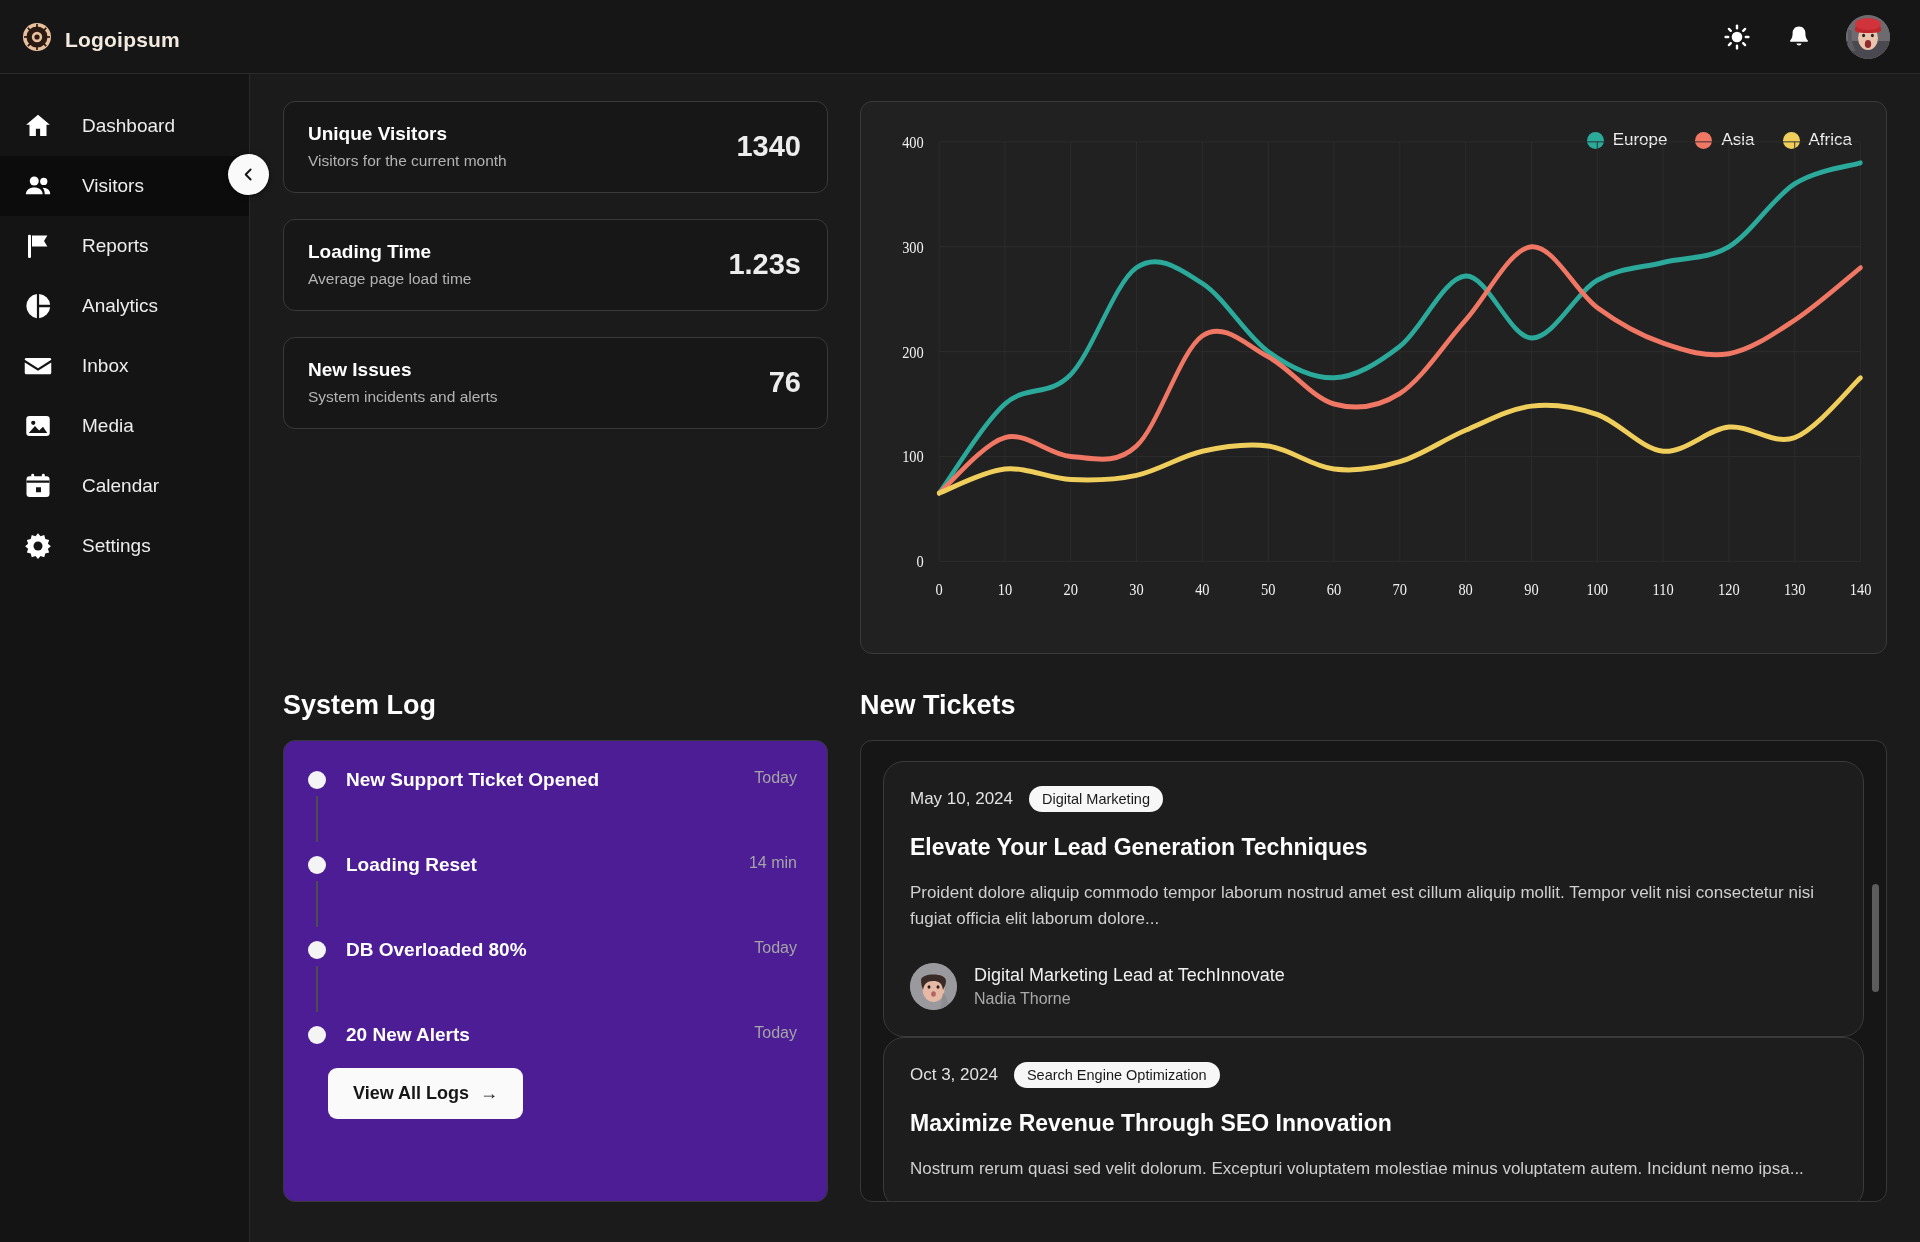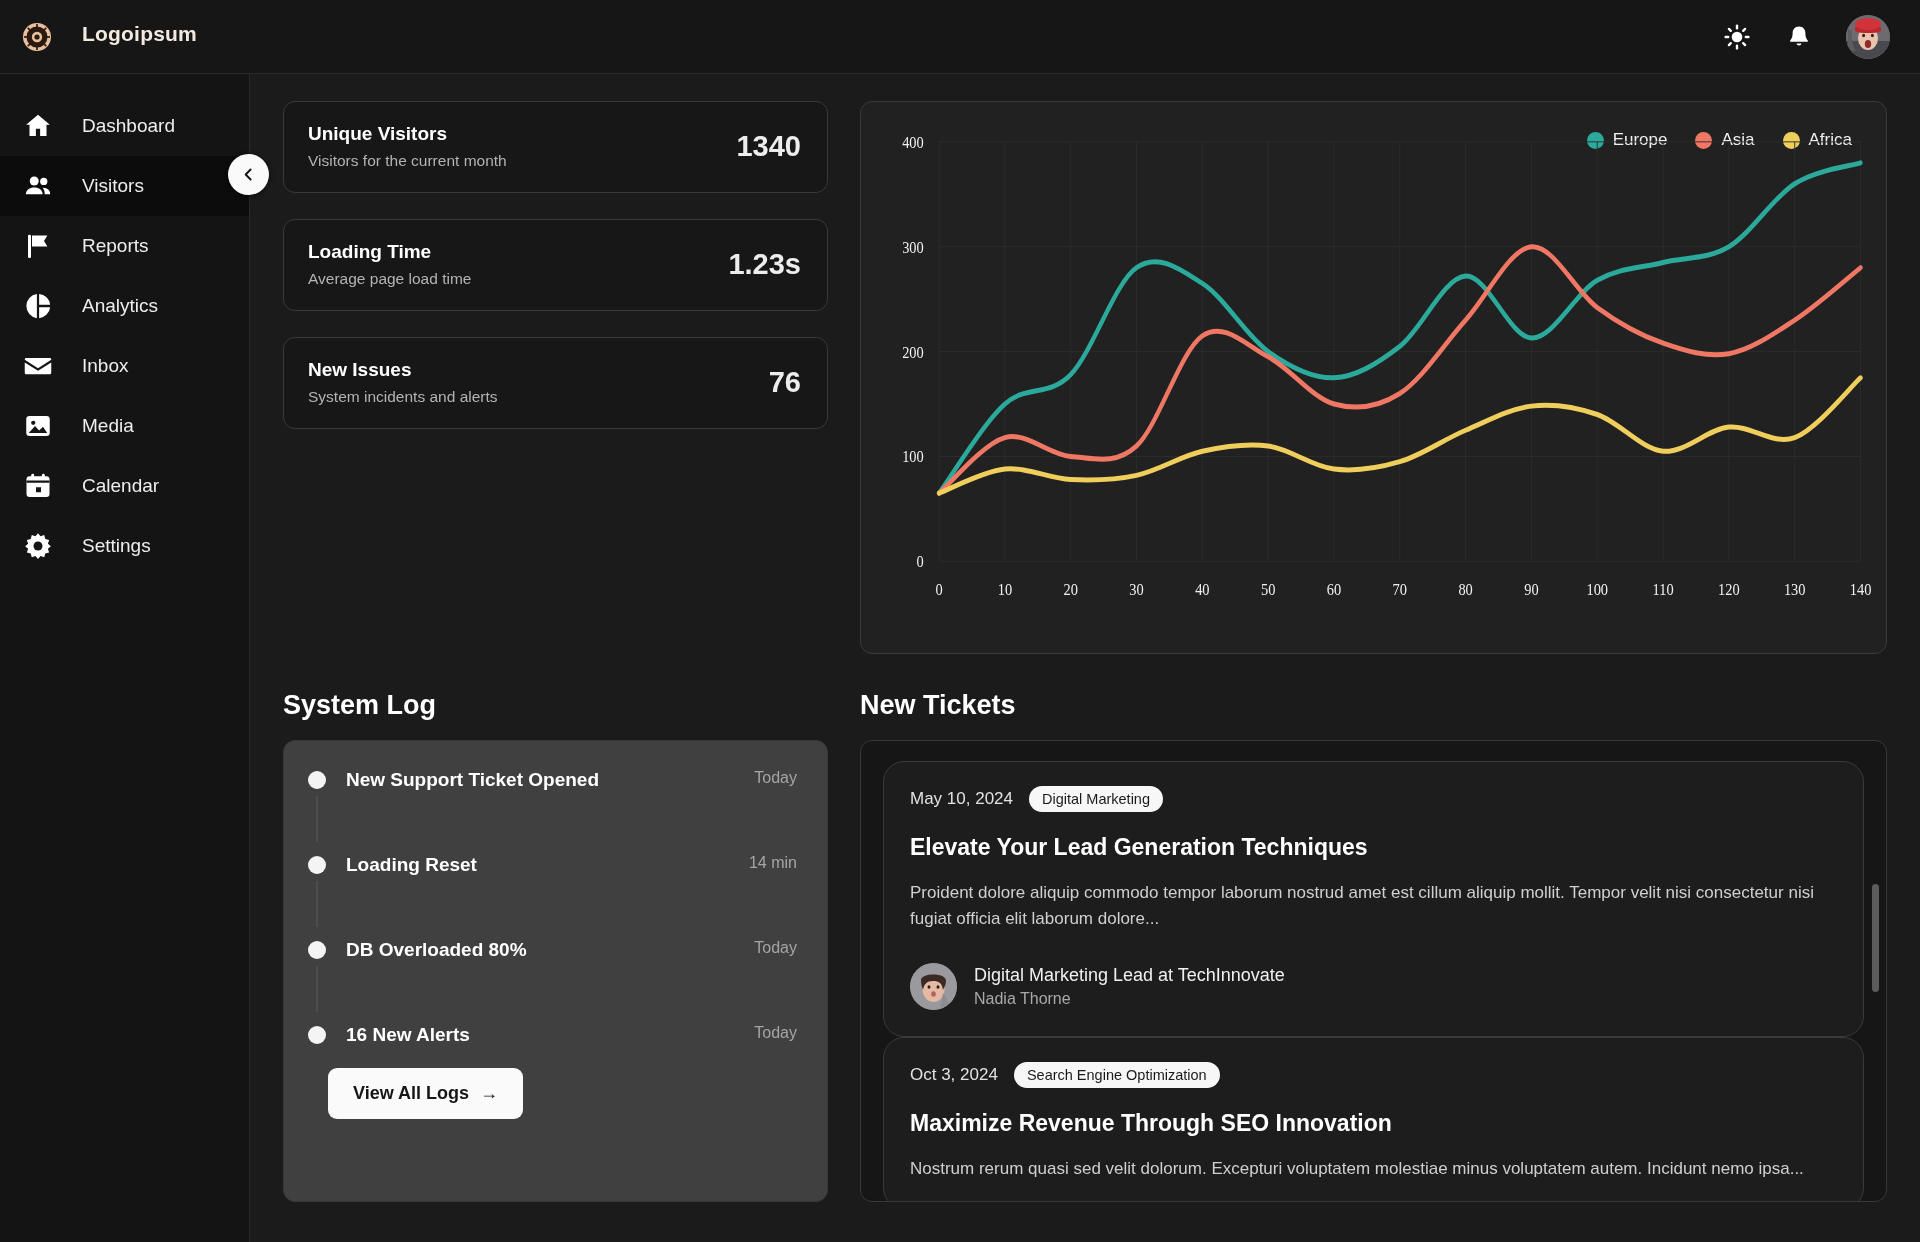--- a/index.html
+++ b/index.html
@@ -14,21 +14,21 @@
 
   
   .topbar {
     height:74px; flex:0 0 74px;
     background:#161616;
     display:flex; align-items:center; justify-content:space-between;
     padding:0 30px 0 22px;
     border-bottom:1px solid #2a2a2a;
     position:relative; z-index:5;
   }
-  .brand { display:flex; align-items:flex-start; gap:30px; }
+  .brand { display:flex; align-items:flex-end; gap:13px; }
   .brand-mark { width:30px; height:30px; position:relative; }
   .brand-name { font-size:21px; font-weight:700; color:#f2e9df; letter-spacing:.2px; }
   .topbar-right { display:flex; align-items:center; gap:32px; }
   .icon-btn { width:30px; height:30px; display:flex; align-items:center; justify-content:center; cursor:pointer; }
   .avatar-top {
     width:44px; height:44px; border-radius:50%; overflow:hidden;
     background:#6e6b72; position:relative; cursor:pointer; flex:0 0 44px;
   }
 
   
@@ -97,21 +97,21 @@
   .legend-label { font-size:17px; color:#efefef; }
   .chart-svg { position:absolute; inset:0; width:100%; height:100%; }
   .ax-text { font-family:"Liberation Serif", serif; font-size:17px; fill:#f0f0f0; }
 
   
   .sect-head { font-size:27px; font-weight:700; color:#fff; margin:36px 0 19px 0; }
 
   
   .log-panel {
     border:1px solid #383838; border-radius:12px;
-    background:#404040;
+    background:#4c1d95;
     padding:28px 26px 28px 22px;
     height:462px;
   }
   .log-list { position:relative; }
   .log-row { display:flex; align-items:flex-start; gap:18px; position:relative; height:85px; }
   .log-row:last-child { height:auto; }
   .bullet-col { width:22px; flex:0 0 22px; display:flex; flex-direction:column; align-items:center; }
   .bullet { width:18px; height:18px; border-radius:50%; background:#f4f4f4; flex:0 0 18px; margin-top:2px; }
   .bullet-line { width:2px; flex:1; background:#4d4d4d; margin:7px 0 0 0; min-height:46px; }
   .log-main { flex:1; display:flex; align-items:flex-start; justify-content:space-between; padding-right:4px; }
@@ -460,21 +460,21 @@
                 <span class="log-title">DB Overloaded 80%</span>
                 <span class="log-time">Today</span>
               </div>
             </div>
 
             <div class="log-row">
               <div class="bullet-col">
                 <span class="bullet"></span>
               </div>
               <div class="log-main">
-                <span class="log-title">16 New Alerts</span>
+                <span class="log-title">20 New Alerts</span>
                 <span class="log-time">Today</span>
               </div>
             </div>
 
           </div>
           <button class="view-btn">
             <span>View All Logs</span>
             <span>→</span>
           </button>
         </div>

